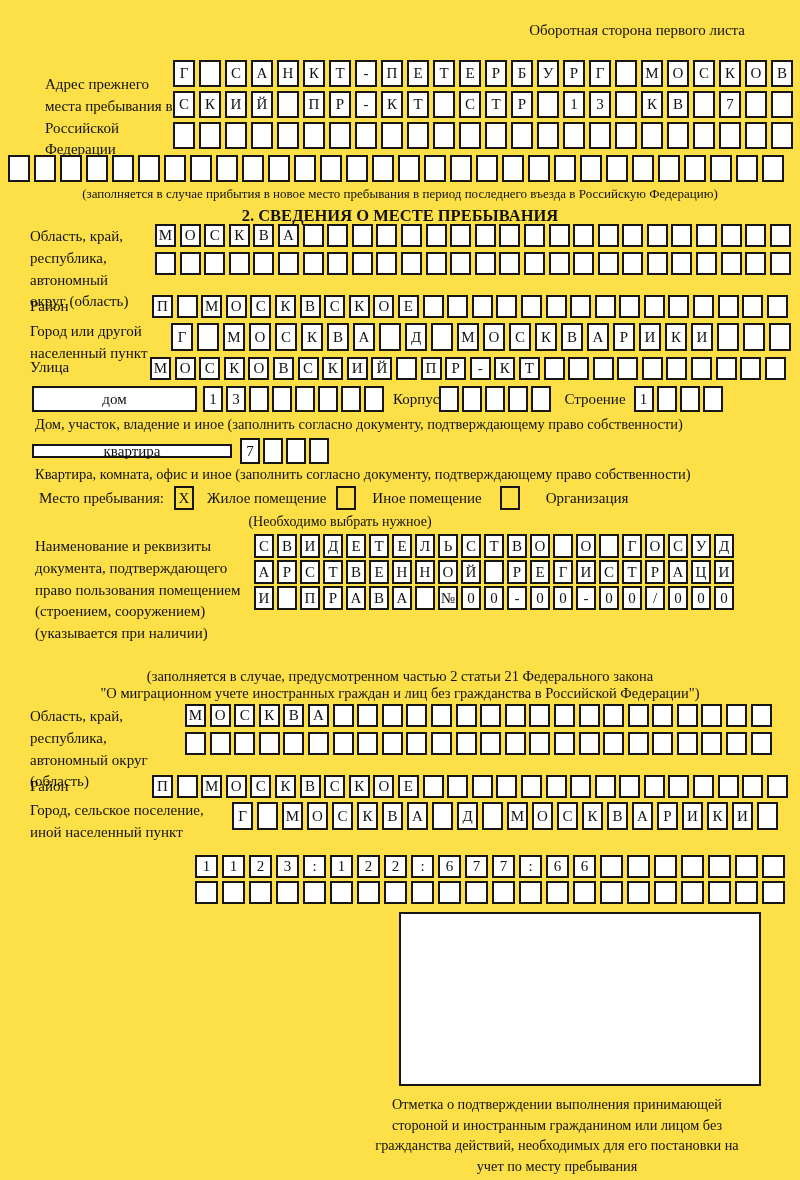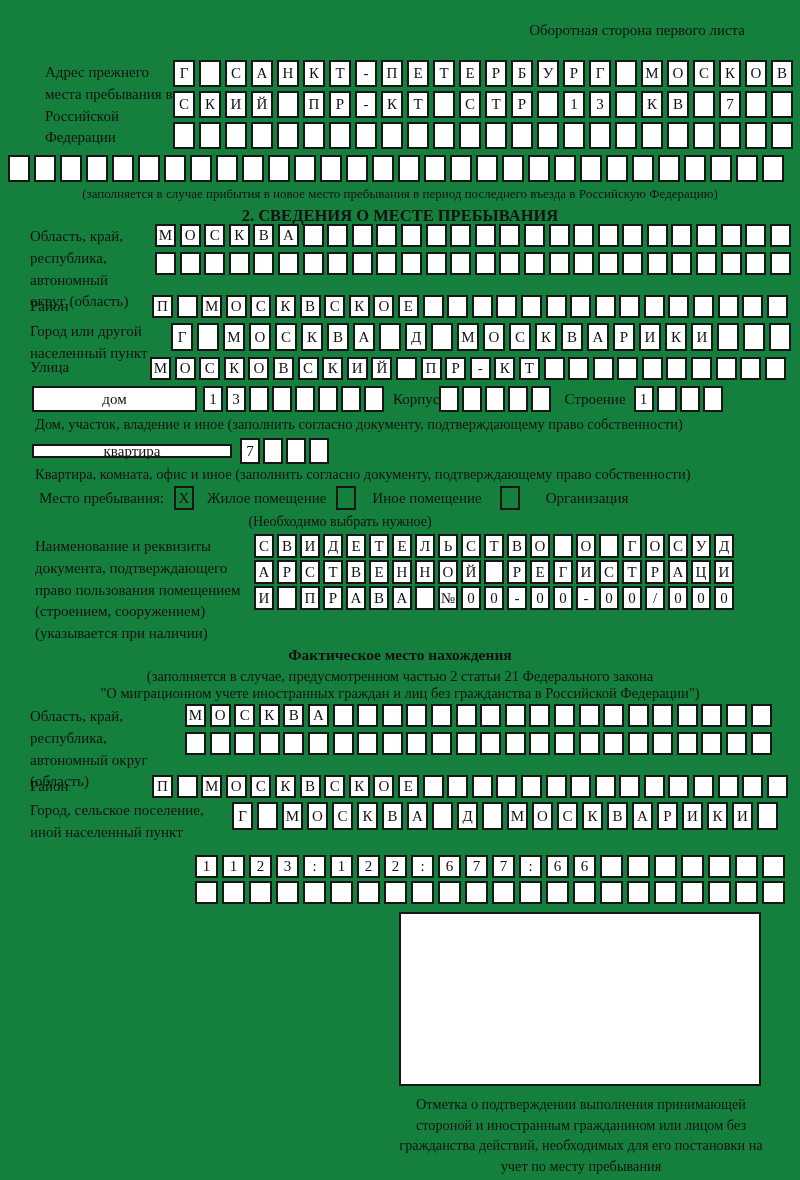--- a/index.html
+++ b/index.html
@@ -1,17 +1,17 @@
 <!DOCTYPE html>
 <html lang="ru"><head>
 <meta charset="utf-8">
 <style>
   * { margin:0; padding:0; box-sizing:border-box; }
   html,body { background:#fff; }
-  .page { position:relative; width:800px; height:1180px; background:#15803d;
+  .page { position:relative; width:800px; height:1180px; background:#fde047;
           font-family:"Liberation Serif", serif; color:#111; overflow:hidden; }
   .abs { position:absolute; }
   .label { font-size:15px; line-height:1.45; }
   .cellrow { display:flex; }
   .cell { flex:0 0 auto; width:22px; height:27px; border:2px solid #161616; margin-right:4px;
           display:flex; align-items:center; justify-content:center; font-size:15px; background:#fff; }
   .sm .cell  { width:21px; height:23px; margin-right:3.6px; }
   .wide .cell { height:28px; }
   .w2 .cell  { width:21px; height:28px; margin-right:4px; }
   .doc .cell { width:20px; height:24px; margin-right:3px; }
@@ -29,21 +29,21 @@
   .flexrow { display:flex; align-items:center; }
   .stampbox { border:2px solid #161616; background:#fff; }
 </style>
 </head>
 <body>
 
 <div class="page">
 
   <div class="abs label" style="top:20px; right:55px;">Оборотная сторона первого листа</div>
 
-  <div class="abs label" style="top:62px; left:45px; width:132px;">Адрес прежнего места пребывания в Российской Федерации</div>
+  <div class="abs label" style="top:74px; left:45px; width:132px;">Адрес прежнего места пребывания в Российской Федерации</div>
   <div class="abs cellrow" style="top:60px; left:173px;">
       <div class="cell">Г</div>
       <div class="cell"></div>
       <div class="cell">С</div>
       <div class="cell">А</div>
       <div class="cell">Н</div>
       <div class="cell">К</div>
       <div class="cell">Т</div>
       <div class="cell">-</div>
       <div class="cell">П</div>
@@ -413,21 +413,20 @@
       <div class="cell">0</div>
       <div class="cell">-</div>
       <div class="cell">0</div>
       <div class="cell">0</div>
       <div class="cell">/</div>
       <div class="cell">0</div>
       <div class="cell">0</div>
       <div class="cell">0</div>
     </div>
 
-  <div class="abs subtitle center" style="top:646px;">Фактическое место нахождения</div>
   <div class="abs caption center" style="top:668px; font-size:14.5px;">(заполняется в случае, предусмотренном частью 2 статьи 21 Федерального закона</div>
   <div class="abs caption center" style="top:685px; font-size:14.5px;">"О миграционном учете иностранных граждан и лиц без гражданства в Российской Федерации")</div>
 
   <div class="abs label" style="top:706px; left:30px; width:125px;">Область, край, республика, автономный округ (область)</div>
   <div class="abs cellrow sm" style="top:704px; left:185px;">
       <div class="cell">М</div>
       <div class="cell">О</div>
       <div class="cell">С</div>
       <div class="cell">К</div>
       <div class="cell">В</div>
@@ -577,15 +576,15 @@
       <div class="cell"></div>
       <div class="cell"></div>
       <div class="cell"></div>
       <div class="cell"></div>
       <div class="cell"></div>
       <div class="cell"></div>
       <div class="cell"></div>
     </div>
 
   <div class="abs stampbox" style="top:912px; left:399px; width:362px; height:174px;"></div>
-  <div class="abs caption" style="top:1094px; left:395px; width:372px; text-align:center; font-size:14.3px; line-height:1.45;">Отметка о подтверждении выполнения принимающей стороной и иностранным гражданином или лицом без гражданства действий, необходимых для его постановки на учет по месту пребывания</div>
+  <div class="abs caption" style="top:1094px; left:371px; width:372px; text-align:center; font-size:14.3px; line-height:1.45;">Отметка о подтверждении выполнения принимающей стороной и иностранным гражданином или лицом без гражданства действий, необходимых для его постановки на учет по месту пребывания</div>
 
 </div>
 
 </body></html>

